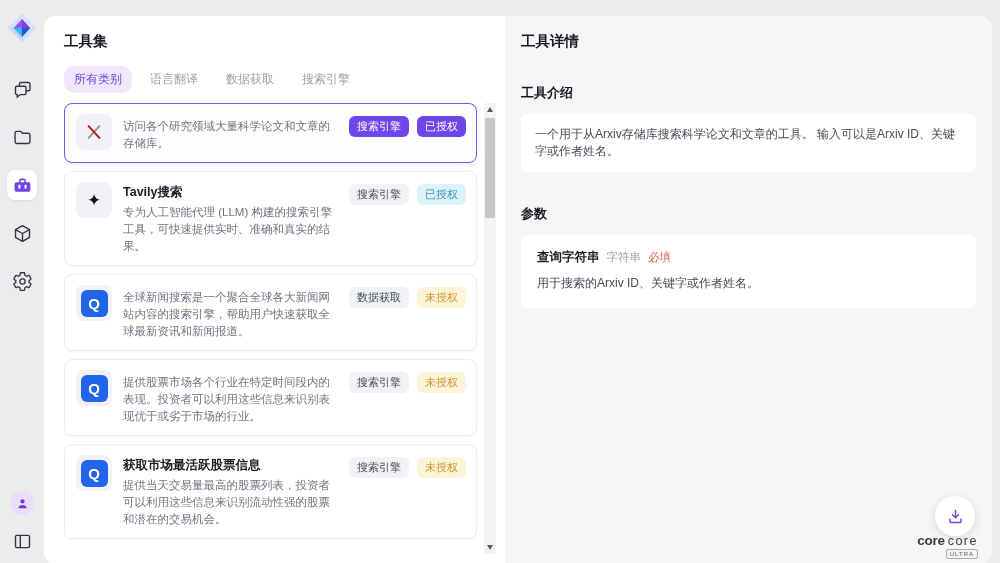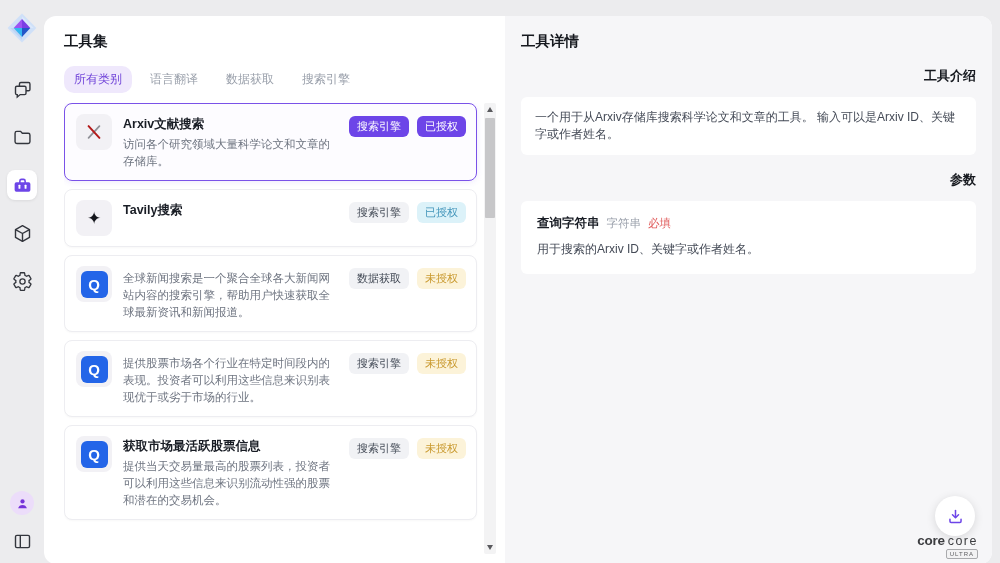--- a/index.html
+++ b/index.html
@@ -48,21 +48,21 @@
   
   .scrollbar { position:absolute; top:0; bottom:10px; right:9px; width:12px; background:#f3f3f4; border-radius:2px; }
   .scroll-arrow { position:absolute; left:3px; width:0; height:0; border-left:3.5px solid transparent; border-right:3.5px solid transparent; }
   .scroll-arrow.up { top:4px; border-bottom:5px solid #5a5a5e; }
   .scroll-arrow.down { bottom:4px; border-top:5px solid #5a5a5e; }
   .scroll-thumb { position:absolute; top:15px; left:1px; right:1px; height:100px; background:#c7c7c9; border-radius:1px; }
 
   
   .detail-panel { flex:1; background:#f6f6f8; padding:16px 16px 0; position:relative; }
   .detail-title { font-size:14.5px; font-weight:bold; color:#16191f; }
-  .section-heading { font-size:13px; font-weight:bold; color:#16191f; margin-top:16px;text-align:right; }
+  .section-heading { font-size:13px; font-weight:bold; color:#16191f; margin-top:33px; }
   .intro-card { background:#fff; border-radius:6px; margin-top:12px; padding:12px 14px; font-size:12px; color:#454b57; line-height:17px; }
   .param-card { background:#fff; border-radius:6px; margin-top:12px; padding:14px 16px 16px; }
   .param-head { display:flex; align-items:center; gap:7px; }
   .param-name { font-size:12.5px; font-weight:bold; color:#1a1e26; }
   .param-type { font-size:11.5px; color:#9aa0ab; }
   .param-required { font-size:11.5px; color:#e05b5b; }
   .param-desc { margin-top:9px; font-size:12px; color:#454b57; }
 
   .fab { position:absolute; right:17px; bottom:28px; width:40px; height:40px; border-radius:50%; background:#fff; box-shadow:0 2px 10px rgba(0,0,0,.13); display:flex; align-items:center; justify-content:center; cursor:pointer; }
   .fab svg { width:19px; height:19px; }
@@ -158,37 +158,37 @@
 
           <div class="card card-selected">
             <div class="tool-icon">
               <svg width="20" height="20" viewBox="0 0 24 24" fill="none" stroke-linecap="round">
                 <line x1="18.5" y1="5" x2="5.5" y2="19" stroke="#8f9097" stroke-width="2.1"></line>
                 <line x1="5.5" y1="5" x2="18.5" y2="19" stroke="#b31b1b" stroke-width="2.4"></line>
               </svg>
 
             </div>
             <div class="tool-text">
-              <div class="tool-name">Arxiv文献搜索</div>
               <div class="tool-desc">访问各个研究领域大量科学论文和文章的存储库。</div>
             </div>
             <div class="tool-badges">
               <span class="badge badge-purple">搜索引擎</span>
               <span class="badge badge-purple">已授权</span>
             </div>
           </div>
 
           <div class="card card-normal">
             <div class="tool-icon">
 
               <span class="glyph-star">✦</span>
 
             </div>
             <div class="tool-text">
               <div class="tool-name">Tavily搜索</div>
+              <div class="tool-desc">专为人工智能代理 (LLM) 构建的搜索引擎工具，可快速提供实时、准确和真实的结果。</div>
             </div>
             <div class="tool-badges">
               <span class="badge badge-gray">搜索引擎</span>
               <span class="badge badge-cyan">已授权</span>
             </div>
           </div>
 
           <div class="card card-normal">
             <div class="tool-icon">
 

